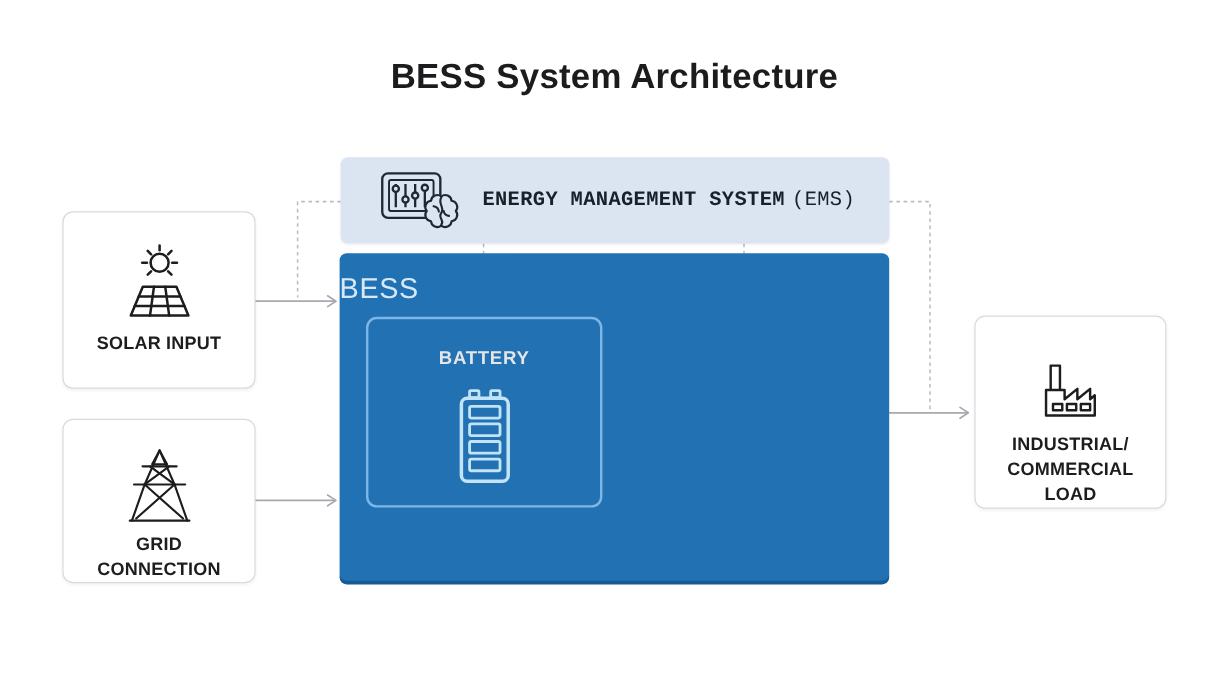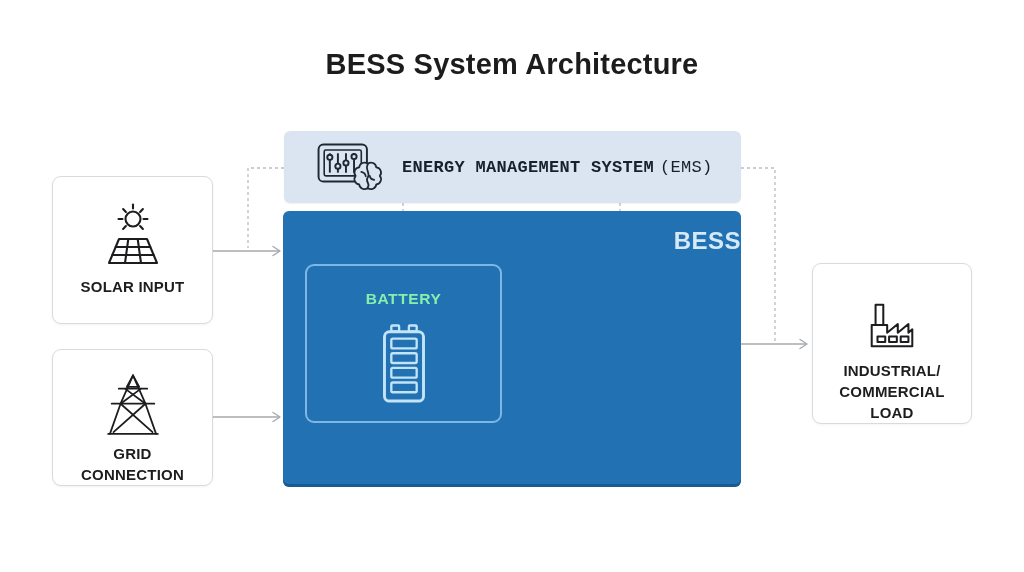--- a/index.html
+++ b/index.html
@@ -15,27 +15,27 @@
   .ems{position:absolute;left:284px;top:131px;width:457px;height:72px;background:#dbe5f1;
        border-radius:6px;display:flex;align-items:center;box-shadow:0 1px 2px rgba(20,40,70,.06);}
   .ems-icon{margin-left:32px;flex:0 0 auto;}
   .ems-label{margin-left:18px;font-size:17px;color:#16212c;letter-spacing:.3px;white-space:nowrap;font-family:Liberation Mono, monospace;}
   .ems-label .b{font-weight:700;}
   .ems-label .r{font-weight:400;margin-left:6px;}
 
   
   .bess{position:absolute;left:283px;top:211px;width:458px;height:276px;background:#2171b3;
         border-radius:6px;box-shadow:inset 0 -3px 0 rgba(10,50,90,.35);}
-  .bess-title{position:absolute;left:0;right:0;top:16px;text-align:right;font-size:24px;
-              font-weight:700;color:#d5e9f8;letter-spacing:.5px;}
+  .bess-title{position:absolute;left:0;right:0;top:16px;text-align:left;font-size:24px;
+              font-weight:400;color:#d5e9f8;letter-spacing:.5px;}
   .sub{position:absolute;top:53px;height:159px;border:2px solid #7db7e8;border-radius:9px;
        box-sizing:border-box;display:flex;flex-direction:column;align-items:center;}
   .sub.battery{left:22px;width:197px;}
   .sub.pcs{left:240px;width:198px;}
-  .sub-label{margin-top:24px;font-size:15.5px;font-weight:700;color:#86efac;letter-spacing:.6px;}
+  .sub-label{margin-top:24px;font-size:15.5px;font-weight:700;color:#e5e5e5;letter-spacing:.6px;}
   .sub svg{margin-top:16px;}
 
   
   .node{position:absolute;background:#ffffff;border:1px solid #d7dbdf;border-radius:9px;
         box-sizing:border-box;display:flex;flex-direction:column;align-items:center;
         box-shadow:0 1px 3px rgba(0,0,0,.05);}
   .node-label{font-size:15px;font-weight:700;color:#1d1d1f;text-align:center;
               white-space:pre-line;line-height:1.4;letter-spacing:.2px;}
   .node.solar{left:52px;top:176px;width:161px;height:148px;padding-top:23px;}
   .node.solar .node-label{margin-top:4px;}

